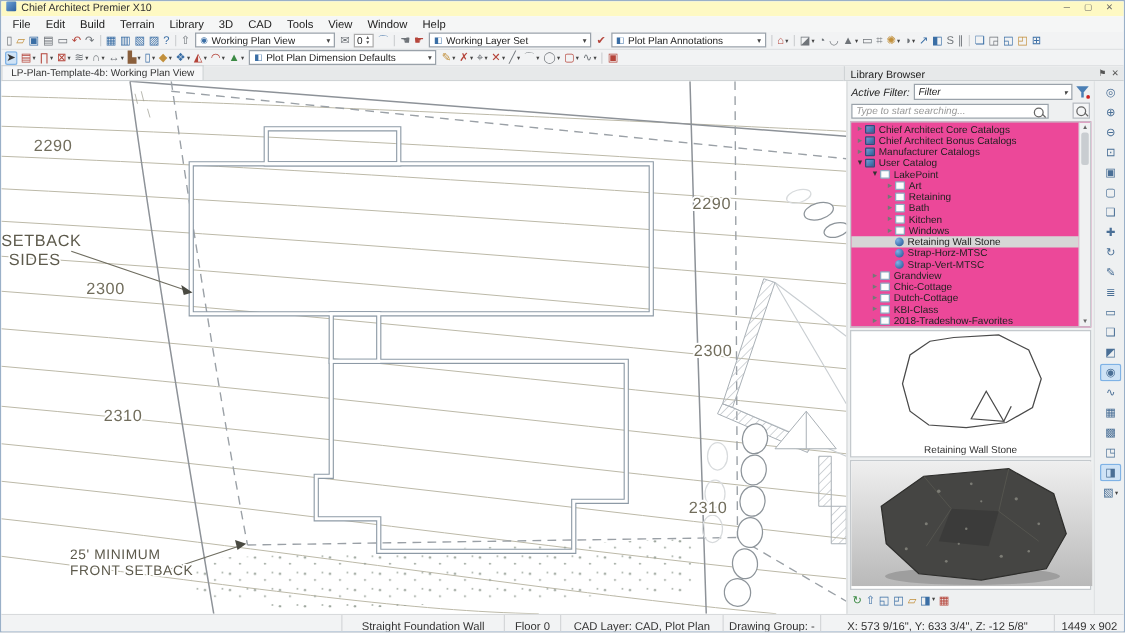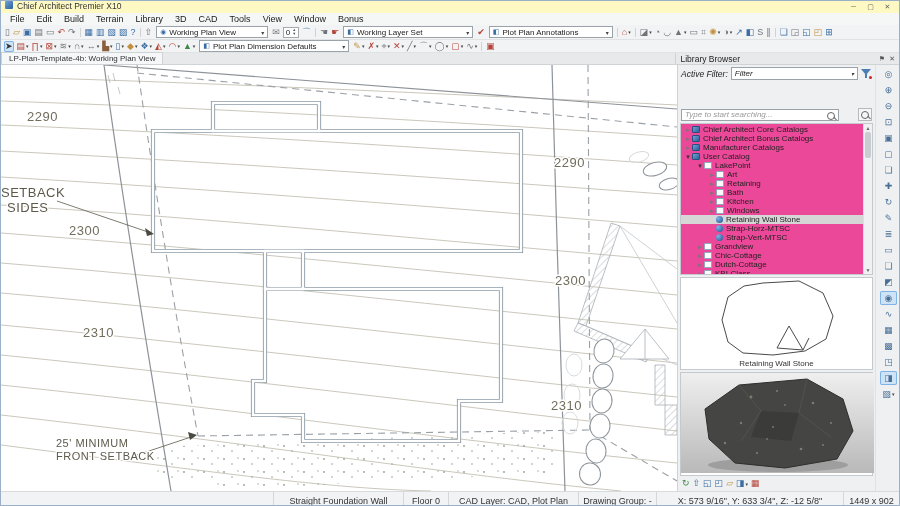--- a/index.html
+++ b/index.html
@@ -47,21 +47,21 @@
   .note-big{font-size:13px;}
   
   .panel{width:224px;box-sizing:border-box;display:flex;background:#eef0f1;border-left:1px solid #cfd3d5;flex:none;}
   .panel-content{width:197px;display:flex;flex-direction:column;box-sizing:border-box;}
   .filter-row{display:flex;align-items:center;padding:2px 3px 1px 3px;gap:3px;font-size:8.5px;color:#222;font-style:italic;}
   .filter-combo{flex:1;margin:0;height:11px;}
   .funnel{width:11px;height:11px;position:relative;flex:none;}
   .funnel::before{content:"";position:absolute;left:0;top:1px;border:5px solid transparent;border-top:6px solid #4a7fb5;}
   .funnel::after{content:"";position:absolute;left:4px;top:6px;width:2px;height:4px;background:#4a7fb5;}
   .funnel i{position:absolute;right:0;bottom:0;width:3px;height:3px;background:#cc2222;border-radius:50%;}
-  .search-row{display:flex;align-items:center;padding:1px 3px 2px 3px;gap:19px;margin-top:26px;}
+  .search-row{display:flex;align-items:center;padding:1px 3px 2px 3px;gap:19px;}
   .search-wrap{flex:1;position:relative;display:flex;}
   .search-input{flex:1;height:12px;font-size:8px;border:1px solid #9aa2aa;background:#fff;padding:0 12px 0 3px;color:#333;box-sizing:border-box;}
   .search-input::placeholder{color:#999;font-style:italic;}
   .mag{width:6px;height:6px;border:1.3px solid #666;border-radius:50%;position:relative;flex:none;}
   .mag::after{content:"";position:absolute;width:4px;height:1.3px;background:#666;transform:rotate(45deg);right:-3px;bottom:-1px;}
   .mag-in{position:absolute;right:4px;top:3px;}
   .sbtn{width:14px;height:13px;border:1px solid #b5bac0;background:#f5f6f7;display:flex;align-items:center;justify-content:center;flex:none;box-sizing:border-box;}
   .tree{height:163px;background:#ec4899;border:1px solid #c4c9cd;margin:0 2px;display:flex;overflow:hidden;}
   .tree-list{flex:1;overflow:hidden;padding-top:1px;}
   .trow{display:flex;align-items:center;height:9px;font-size:8px;color:#222;white-space:nowrap;}
@@ -115,21 +115,21 @@
   <span class="menu-item">File</span>
       <span class="menu-item">Edit</span>
       <span class="menu-item">Build</span>
       <span class="menu-item">Terrain</span>
       <span class="menu-item">Library</span>
       <span class="menu-item">3D</span>
       <span class="menu-item">CAD</span>
       <span class="menu-item">Tools</span>
       <span class="menu-item">View</span>
       <span class="menu-item">Window</span>
-      <span class="menu-item">Bonus</span>
+      <span class="menu-item">Help</span>
     </div>
 
   <div class="tb tb1">
     <span class="tb-group">
         <span class="tbi" title="new-plan">
           <span class="gl" data-c="g">▯</span>
         </span>
         <span class="tbi" title="open-plan">
           <span class="gl" data-c="y">▱</span>
         </span>

